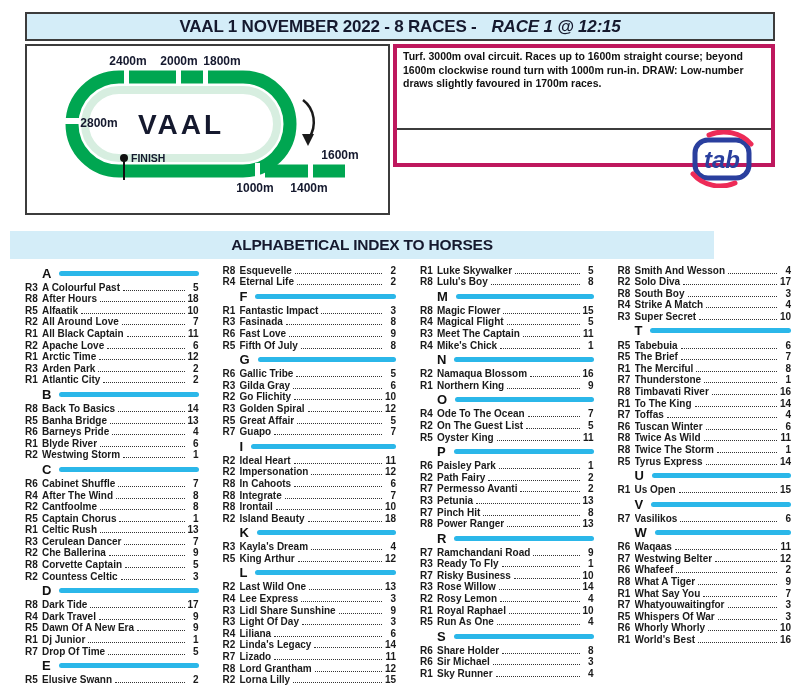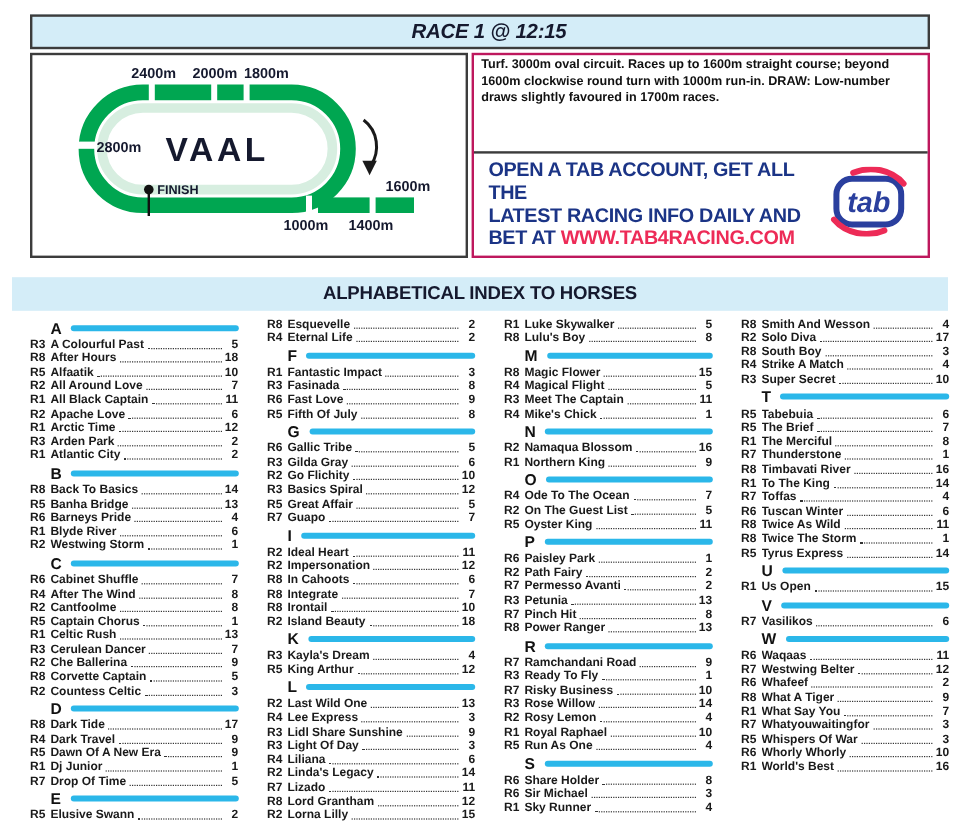--- a/index.html
+++ b/index.html
@@ -15,33 +15,33 @@
     position:absolute; left:25px; top:12px; width:750px; height:29px;
     background:#d4edf8; border:2px solid #3c3c3c;
     display:flex; align-items:center; justify-content:center;
     font-weight:800; font-size:17px; letter-spacing:-0.2px; color:#15192e;
   }
   .race-header .race-part { font-style:italic; margin-left:15px; }
 
   
   .top-row { position:absolute; left:25px; top:44px; width:750px; height:171px; display:flex; gap:3px; }
   .track-box { width:365px; height:171px; border:2px solid #3c3c3c; background:#fff; position:relative; }
-  .right-col { flex:1; height:171px; border:2px solid #be185d; display:flex; flex-direction:column; background:#fff; }
+  .right-col { flex:1; height:123px; border:4px solid #be185d; display:flex; flex-direction:column; background:#fff; }
   .info-box {
     flex:0 0 82px; border-bottom:2px solid #3c3c3c; padding:2px 6px;
     font-size:10.5px; font-weight:700; line-height:1.3; color:#111;
   }
   .ad-box { flex:1; display:flex; align-items:center; }
   .ad-text { padding-left:12px; font-weight:800; font-size:16.5px; line-height:1.13; letter-spacing:-0.3px; color:#1b3486; }
   .ad-line3 .url { color:#ed2b57; text-decoration:none; }
   .tab-logo { margin-left:auto; margin-right:14px; }
 
   
   .index-title {
-    position:absolute; left:10px; top:231px; width:780px; height:28px;
+    position:absolute; left:10px; top:231px; width:704px; height:28px;
     background:#d4edf8; display:flex; align-items:center; justify-content:center;
     font-weight:800; font-size:15.5px; letter-spacing:-0.2px; color:#15192e;
   }
 
   
   .index-columns {
     position:absolute; left:25px; top:264px; width:766px;
     display:grid; grid-template-columns:repeat(4,1fr); column-gap:24px; align-content:start;
   }
   .idx-col { min-width:0; }
@@ -53,20 +53,21 @@
   .sec { display:flex; align-items:center; height:14px; margin:2px 0 1px 0; padding-left:17px; }
   .sec-letter { font-size:13px; font-weight:800; color:#111; line-height:1; }
   .sec-bar { flex:1; height:5px; background:#2bb7e9; margin-left:8px; border-radius:2.5px; }
 </style>
 </head>
 <body>
 
 <div class="page">
 
   <div class="race-header">
+    <span>VAAL 1 NOVEMBER 2022 - 8 RACES -</span>
     <span class="race-part">RACE 1 @ 12:15</span>
   </div>
 
   <div class="top-row">
 
     <div class="track-box">
       <svg width="361" height="167" viewBox="0 0 361 167">
 
         <rect x="45" y="31" width="218" height="94" rx="47" fill="none" stroke="#00a651" stroke-width="13"></rect>
 
@@ -96,25 +97,20 @@
         <text x="72" y="81" text-anchor="middle" font-family="Liberation Sans, sans-serif" font-size="12" font-weight="800" fill="#15192e">2800m</text>
         <text x="313" y="113" text-anchor="middle" font-family="Liberation Sans, sans-serif" font-size="12" font-weight="800" fill="#15192e">1600m</text>
         <text x="228" y="146" text-anchor="middle" font-family="Liberation Sans, sans-serif" font-size="12" font-weight="800" fill="#15192e">1000m</text>
         <text x="282" y="146" text-anchor="middle" font-family="Liberation Sans, sans-serif" font-size="12" font-weight="800" fill="#15192e">1400m</text>
       </svg>
     </div>
 
     <div class="right-col">
       <div class="info-box">Turf. 3000m oval circuit. Races up to 1600m straight course; beyond 1600m clockwise round turn with 1000m run-in. DRAW: Low-number draws slightly favoured in 1700m races.</div>
       <div class="ad-box">
-        <div class="ad-text">
-          <div class="ad-line1">OPEN A TAB ACCOUNT, GET ALL THE</div>
-          <div class="ad-line2">LATEST RACING INFO DAILY AND</div>
-          <div class="ad-line3"><span>BET AT </span><a class="url" href="#">WWW.TAB4RACING.COM</a></div>
-        </div>
         <div class="tab-logo">
           <svg width="70" height="58" viewBox="0 0 70 58">
             <rect x="8" y="10" width="54" height="38" rx="13" fill="none" stroke="#2a3f9e" stroke-width="5"></rect>
             <path d="M22,5 A34,30 0 0 1 64,14" fill="none" stroke="#ed2b57" stroke-width="5" stroke-linecap="round"></path>
             <path d="M48,53 A34,30 0 0 1 6,44" fill="none" stroke="#ed2b57" stroke-width="5" stroke-linecap="round"></path>
             <text x="35" y="38" text-anchor="middle" font-family="Liberation Sans, sans-serif" font-size="24" font-weight="800" font-style="italic" fill="#2a3f9e">tab</text>
           </svg>
         </div>
       </div>
     </div>
@@ -379,21 +375,21 @@
           <span class="pagenum">6</span>
         </div>
         <div class="entry">
           <span class="race">R2</span>
           <span class="hname">Go Flichity</span>
           <span class="leader"></span>
           <span class="pagenum">10</span>
         </div>
         <div class="entry">
           <span class="race">R3</span>
-          <span class="hname">Basics Spiral</span>
+          <span class="hname">Golden Spiral</span>
           <span class="leader"></span>
           <span class="pagenum">12</span>
         </div>
         <div class="entry">
           <span class="race">R5</span>
           <span class="hname">Great Affair</span>
           <span class="leader"></span>
           <span class="pagenum">5</span>
         </div>
         <div class="entry">

